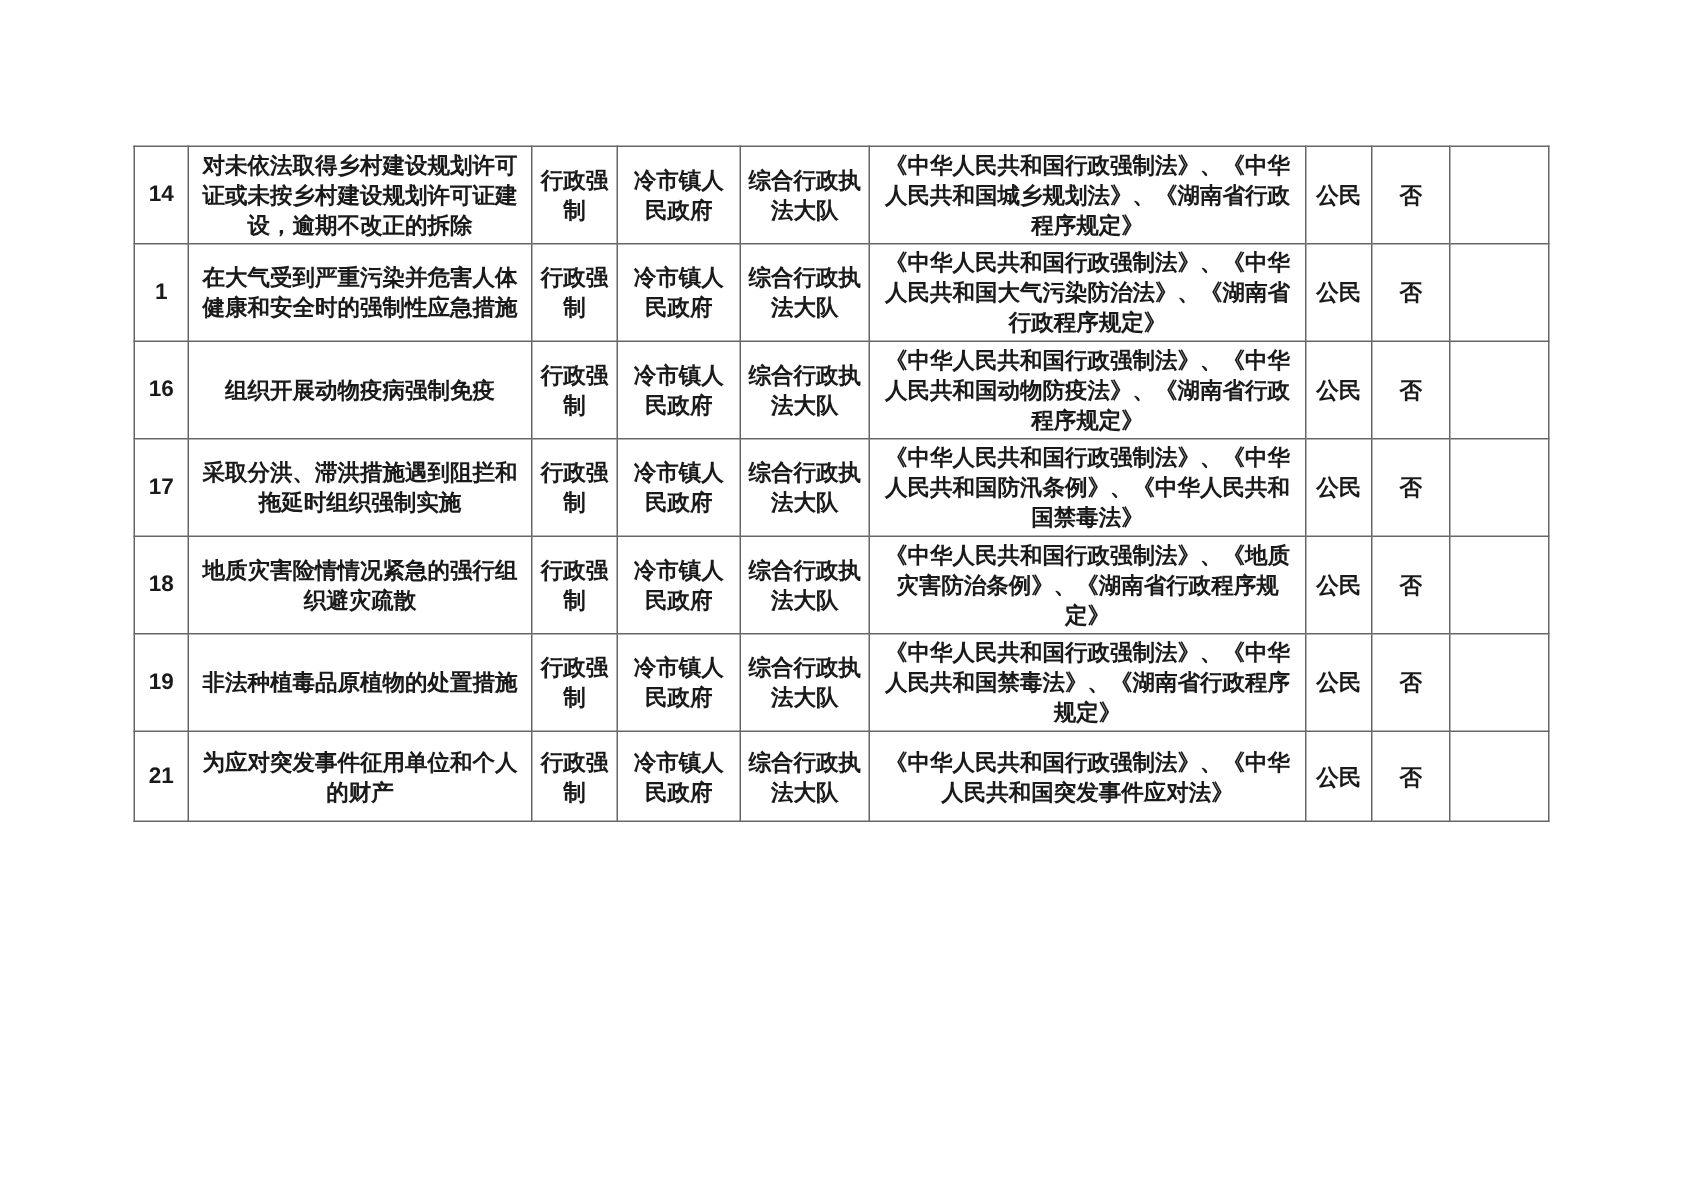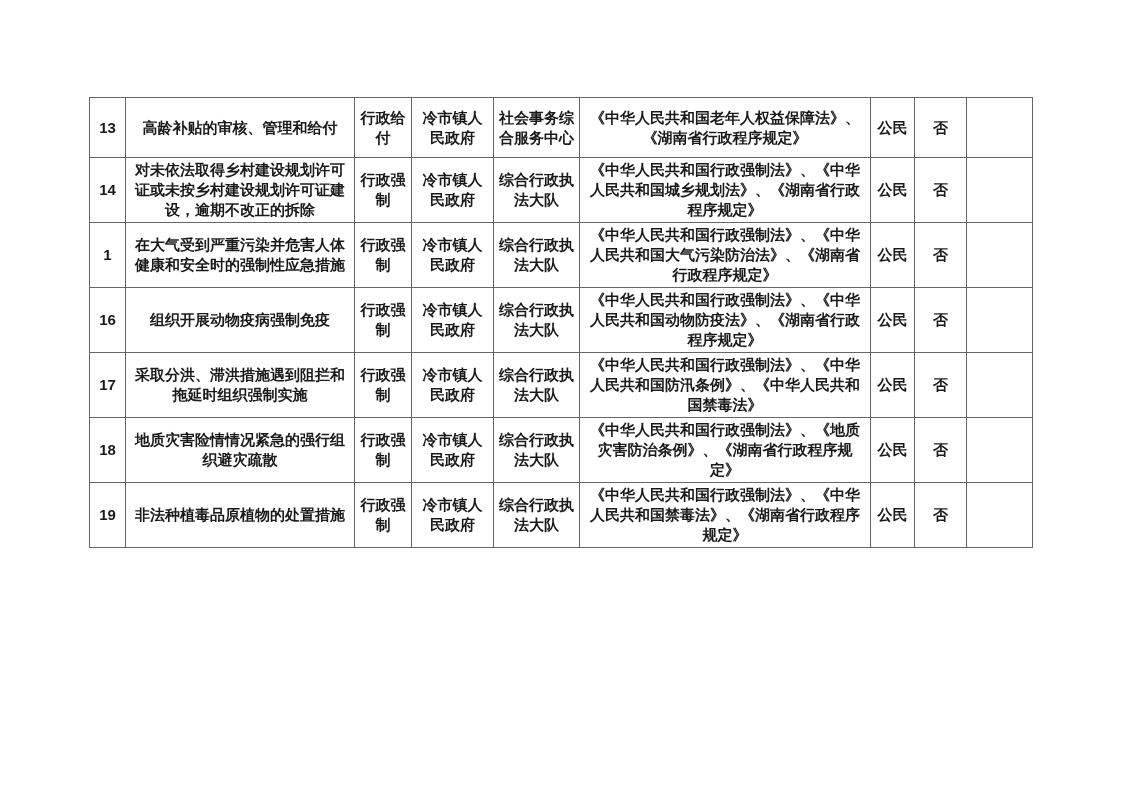--- a/index.html
+++ b/index.html
@@ -61,31 +61,20 @@
       <col style="width:57px">
       <col style="width:82px">
       <col style="width:86px">
       <col style="width:291px">
       <col style="width:44px">
       <col style="width:52px">
       <col style="width:66px">
     </colgroup>
     <tbody id="table-body">
         <tr>
-    <td class="c-no">13</td>
-    <td class="c-item">高龄补贴的审核、管理和给付</td>
-    <td class="c-type">行政给付</td>
-    <td class="c-impl">冷市镇人民政府</td>
-    <td class="c-dept">社会事务综合服务中心</td>
-    <td class="c-legal">《中华人民共和国老年人权益保障法》、《湖南省行政程序规定》</td>
-    <td class="c-target">公民</td>
-    <td class="c-sub">否</td>
-    <td class="c-remark"></td>
-  </tr>
-        <tr>
     <td class="c-no">14</td>
     <td class="c-item">对未依法取得乡村建设规划许可证或未按乡村建设规划许可证建设，逾期不改正的拆除</td>
     <td class="c-type">行政强制</td>
     <td class="c-impl">冷市镇人民政府</td>
     <td class="c-dept">综合行政执法大队</td>
     <td class="c-legal">《中华人民共和国行政强制法》、《中华人民共和国城乡规划法》、《湖南省行政程序规定》</td>
     <td class="c-target">公民</td>
     <td class="c-sub">否</td>
     <td class="c-remark"></td>
   </tr>
@@ -137,15 +126,26 @@
     <td class="c-no">19</td>
     <td class="c-item">非法种植毒品原植物的处置措施</td>
     <td class="c-type">行政强制</td>
     <td class="c-impl">冷市镇人民政府</td>
     <td class="c-dept">综合行政执法大队</td>
     <td class="c-legal">《中华人民共和国行政强制法》、《中华人民共和国禁毒法》、《湖南省行政程序规定》</td>
     <td class="c-target">公民</td>
     <td class="c-sub">否</td>
     <td class="c-remark"></td>
   </tr>
+        <tr>
+    <td class="c-no">21</td>
+    <td class="c-item">为应对突发事件征用单位和个人的财产</td>
+    <td class="c-type">行政强制</td>
+    <td class="c-impl">冷市镇人民政府</td>
+    <td class="c-dept">综合行政执法大队</td>
+    <td class="c-legal">《中华人民共和国行政强制法》、《中华人民共和国突发事件应对法》</td>
+    <td class="c-target">公民</td>
+    <td class="c-sub">否</td>
+    <td class="c-remark"></td>
+  </tr>
       </tbody>
   </table>
 </div>
 
 </body></html>

